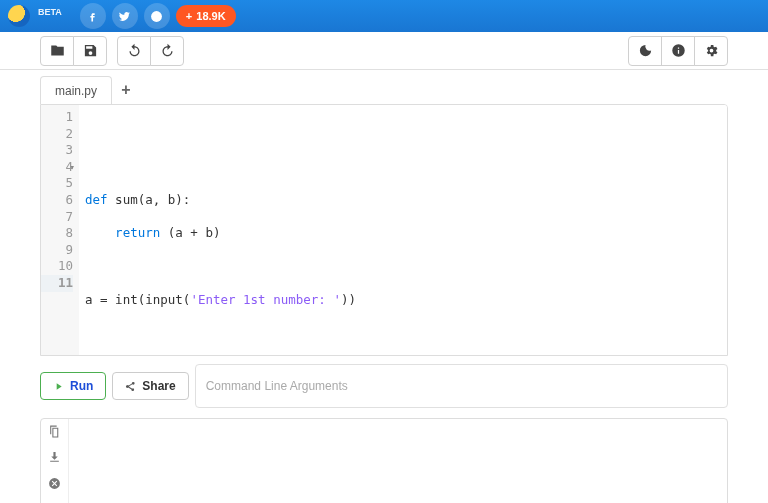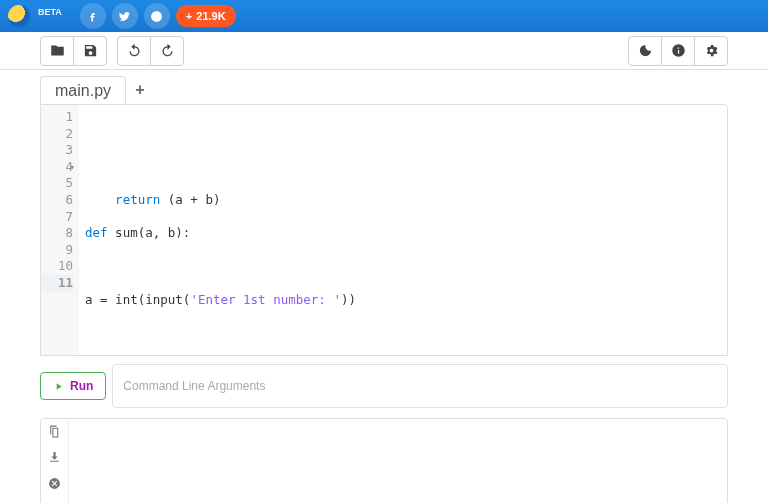--- a/index.html
+++ b/index.html
@@ -16,39 +16,39 @@
   
   .toolbar { height: 38px; border-bottom: 1px solid #e0e0e0; display: flex; align-items: center; padding: 0 40px; }
   .tool-group { display: flex; gap: 0; }
   .tbtn { width: 34px; height: 30px; border: 1px solid #d0d0d0; background: #fff; display: flex; align-items: center; justify-content: center; cursor: pointer; margin-left:-1px;}
   .tbtn:first-child{border-radius:4px 0 0 4px;margin-left:0;}
   .tbtn:last-child{border-radius:0 4px 4px 0;}
   .tbtn svg { width: 15px; height: 15px; fill: #444; }
   .spacer { flex: 1; }
   
   .tabs { height: 30px; display: flex; align-items: flex-end; padding: 0 40px; margin-top: 4px; }
-  .tab { height: 28px; padding: 0 14px; border: 1px solid #ddd; border-bottom: none; background: #fff; border-radius: 4px 4px 0 0; display:flex; align-items:center; font-size:16px; color:#555; cursor:pointer;}
+  .tab { height: 28px; padding: 0 14px; border: 1px solid #ddd; border-bottom: none; background: #fff; border-radius: 4px 4px 0 0; display:flex; align-items:center; font-size:12px; color:#555; cursor:pointer;}
   .tab.add { width:28px; padding:0; justify-content:center; border:none; background:transparent; color:#666; font-size:16px; font-weight:600;}
   
   .editor-wrap { margin: 0 40px; border: 1px solid #ddd; border-radius: 0 4px 0 0; height: 252px; display:flex; flex-direction:column; overflow:hidden;}
   .editor { flex:1; display:flex; font-family: Consolas, Menlo, monospace; font-size: 12.5px; line-height: 16.6px; background:#fff;}
   .gutter { width: 38px; background: #f7f7f7; text-align: right; padding: 4px 6px 0 0; color:#999; user-select:none; position:relative;}
   .gut-line{height:16.6px;}
   .fold{position:absolute; right:-2px; font-size:9px; color:#888;}
   .code { padding: 4px 0 0 6px; white-space: pre; color:#333;}
   .c-cm{color:#9e9e9e;}
   .c-kw{color:#0077dd;}
   .c-fn{color:#333;}
   .c-str{color:#8b5cf6;}
   .code-line{height:16.6px;}
   .hl{background:#eef2f5;font-weight:bold;}
   
   .actions { display:flex; align-items:center; gap:6px; padding: 8px 40px 0; }
   .btn { height:28px; border:1px solid #ccc; border-radius:4px; background:#fff; display:flex; align-items:center; padding:0 12px; gap:6px; font-size:12px; font-weight:600; color:#333; cursor:pointer;}
-  .btn.run{border-color:#4caf50; color:#a21caf;}
+  .btn.run{border-color:#4caf50; color:#1d4ed8;}
   .btn svg{width:11px;height:11px;}
   .cli{flex:1; height:44px; border:1px solid #e0e0e0; border-radius:4px; padding:0 10px; color:#aaa; display:flex; align-items:center; font-size:12px;}
   
   .output { margin:10px 40px 0; border:1px solid #ddd; border-radius:4px; height:115px; display:flex;}
   .out-tools{width:28px; border-right:1px solid #eee; display:flex; flex-direction:column; align-items:center; padding-top:6px; gap:10px;}
   .out-tools div{cursor:pointer; color:#777;}
   .out-tools svg{width:13px;height:13px;fill:#777;}
   .out-body{flex:1;}
 </style>
 </head>
@@ -68,21 +68,21 @@
         <path d="M22 5.8c-.7.3-1.5.6-2.3.7.8-.5 1.5-1.3 1.8-2.3-.8.5-1.7.8-2.6 1C18 4.3 17 3.8 15.8 3.8c-2.3 0-4.1 1.9-4.1 4.1 0 .3 0 .6.1.9C8.3 8.7 5.1 7 3 4.4c-.4.6-.6 1.3-.6 2.1 0 1.4.7 2.7 1.8 3.4-.7 0-1.3-.2-1.9-.5v.1c0 2 1.4 3.7 3.3 4-.3.1-.7.1-1.1.1-.3 0-.5 0-.8-.1.5 1.6 2.1 2.8 3.9 2.9-1.4 1.1-3.2 1.8-5.2 1.8H2c1.8 1.2 4 1.9 6.3 1.9 7.5 0 11.7-6.3 11.7-11.7v-.5c.8-.6 1.5-1.3 2-2.1z"></path>
       </svg>
     </div>
   <div class="social">
       <svg viewBox="0 0 24 24">
         <circle cx="12" cy="12" r="10"></circle>
       </svg>
     </div>
   <div class="pill">
     <span>+</span>
-    <span>21.9K</span>
+    <span>18.9K</span>
   </div>
 </div>
 
 <div class="toolbar">
   <div class="tool-group">
     <div class="tbtn">
         <svg viewBox="0 0 24 24">
           <path d="M10 4H2v16h20V6H12l-2-2z"></path>
         </svg>
       </div>
@@ -145,39 +145,45 @@
       <div class="gut-line">6</div>
       <div class="gut-line">7</div>
       <div class="gut-line">8</div>
       <div class="gut-line">9</div>
       <div class="gut-line">10</div>
       <div class="gut-line hl">11</div>
     </div>
     <div class="code">
 <div class="code-line"></div>
 <div class="code-line"></div>
+<div class="code-line"><span class="c-kw">def </span><span class="c-fn">sum</span><span>(a, b):</span></div>
 <div class="code-line">    <span class="c-kw">return </span><span>(a + b)</span></div>
-<div class="code-line"><span class="c-kw">def </span><span class="c-fn">sum</span><span>(a, b):</span></div>
 <div class="code-line"></div>
 <div class="code-line"><span>a = </span><span class="c-fn">int</span><span>(</span><span class="c-fn">input</span><span>(</span><span class="c-str">'Enter 1st number: '</span><span>))</span></div>
 
 
 
 
     </div>
   </div>
 
 </div>
 
 <div class="actions">
   <div class="btn run">
     <svg viewBox="0 0 24 24">
         <path fill="#4caf50" d="M8 5v14l11-7z"></path>
       </svg>
     <span>Run</span>
+  </div>
+  <div class="btn">
+    <svg viewBox="0 0 24 24">
+        <path fill="#555" d="M18 16c-.8 0-1.5.3-2 .8l-7-4.1.1-.7-.1-.7 7-4.1c.5.5 1.2.8 2 .8a3 3 0 10-3-3l.1.7-7 4.1A3 3 0 005 9a3 3 0 000 6c.8 0 1.5-.3 2-.8l7 4.1-.1.7a3 3 0 103-3z"></path>
+      </svg>
+    <span>Share</span>
   </div>
   <div class="cli">
     <span>Command Line Arguments</span>
   </div>
 </div>
 
 <div class="output">
   <div class="out-tools">
     <div><svg viewBox="0 0 24 24">
           <path d="M16 1H4v16h2V3h10V1zm3 4H8v18h11V5zm-2 16h-7V7h7v14z"></path>

